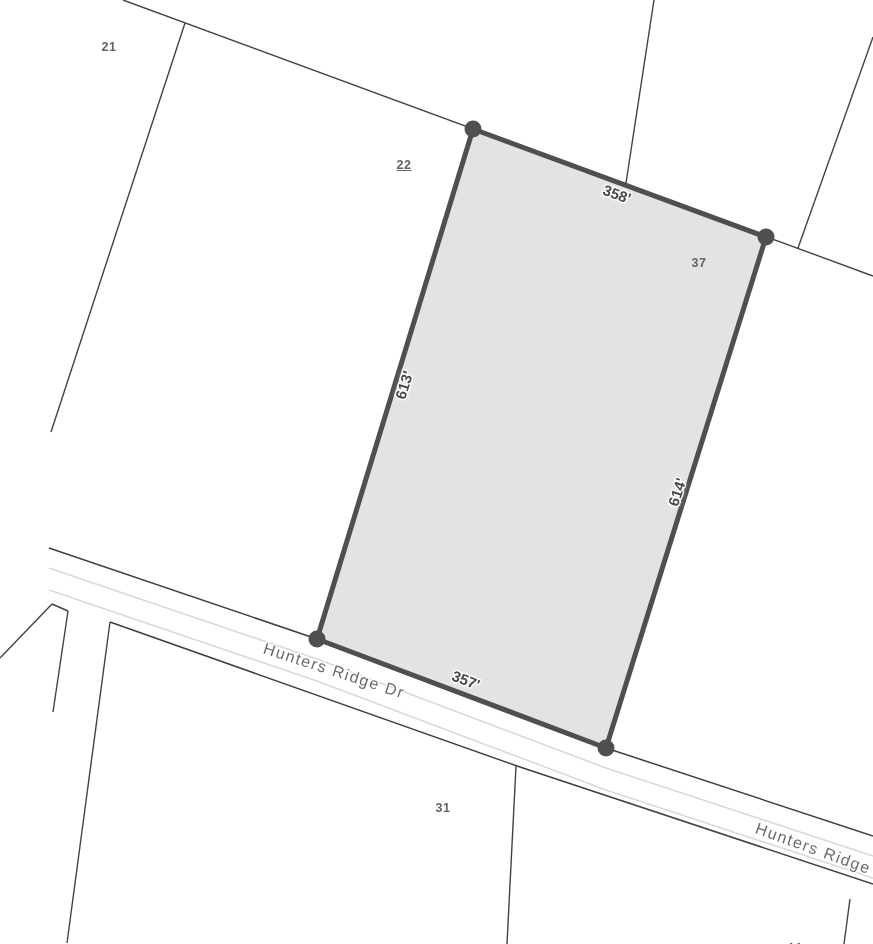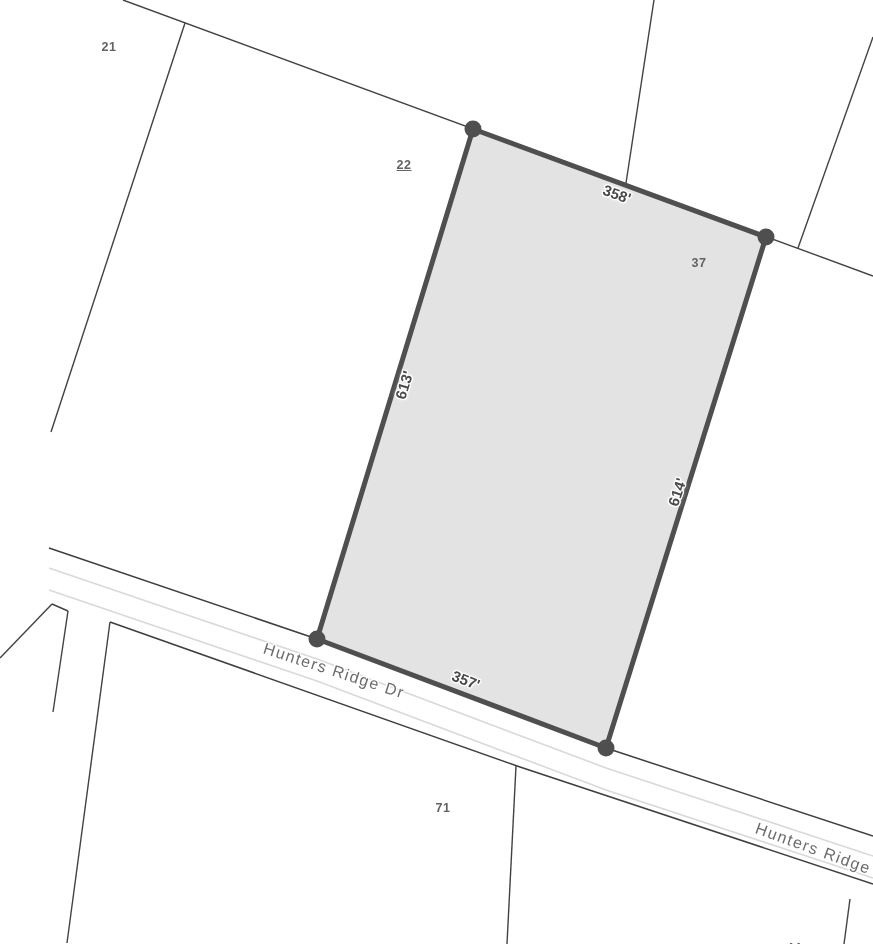--- a/index.html
+++ b/index.html
@@ -66,19 +66,19 @@
   </svg>
 
   <div class="lbl dim halo" style="left:617px;top:194px;transform:translate(-50%,-50%) rotate(20deg);">358'</div>
   <div class="lbl dim halo" style="left:404px;top:385px;transform:translate(-50%,-50%) rotate(-73deg);">613'</div>
   <div class="lbl dim halo" style="left:677px;top:492px;transform:translate(-50%,-50%) rotate(-72deg);">614'</div>
   <div class="lbl dim halo" style="left:466px;top:680px;transform:translate(-50%,-50%) rotate(21deg);">357'</div>
 
   <div class="lbl lot" style="left:109px;top:47px;transform:translate(-50%,-50%);">21</div>
   <div class="lbl lot" style="left:404px;top:165px;transform:translate(-50%,-50%);text-decoration:underline;">22</div>
   <div class="lbl lot" style="left:699px;top:263px;transform:translate(-50%,-50%);">37</div>
-  <div class="lbl lot" style="left:443px;top:808px;transform:translate(-50%,-50%);">71</div>
+  <div class="lbl lot" style="left:443px;top:808px;transform:translate(-50%,-50%);">31</div>
   <div class="lbl lot" style="left:794px;top:948px;transform:translate(-50%,-50%);">44</div>
 
   <div class="lbl street halo" style="left:334px;top:671px;transform:translate(-50%,-50%) rotate(18deg);">Hunters Ridge Dr</div>
   <div class="lbl street halo" style="left:756px;top:828px;transform:translate(0,-50%) rotate(20deg);transform-origin:0 50%;">Hunters Ridge Dr</div>
 
 </div>
 
 </body></html>

